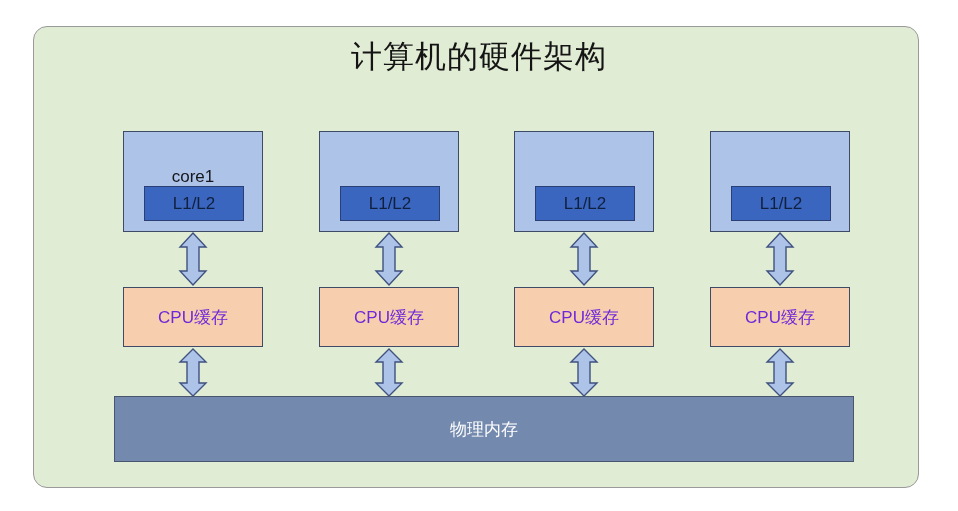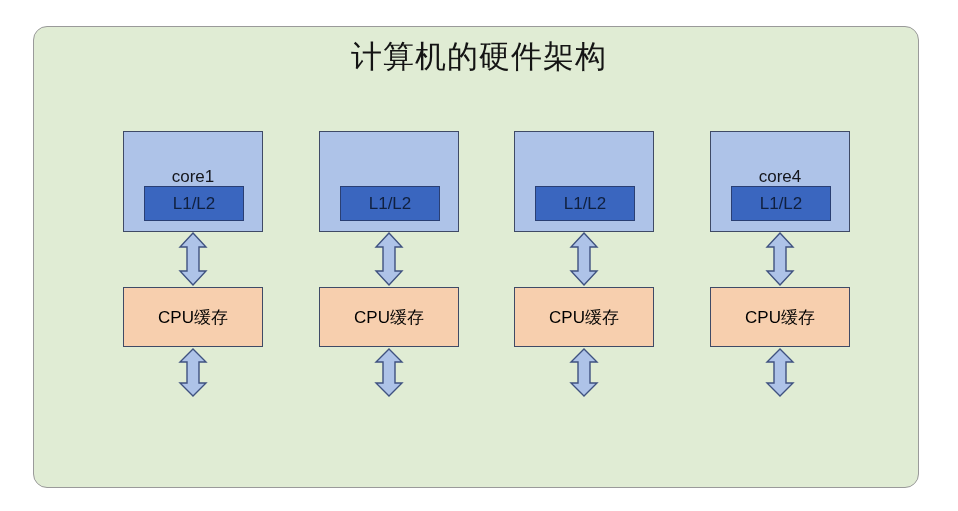--- a/index.html
+++ b/index.html
@@ -87,21 +87,21 @@
     position: absolute;
     width: 140px;
     height: 60px;
     background: #f7cfae;
     border: 1px solid #3f4a66;
     box-sizing: border-box;
     display: flex;
     align-items: center;
     justify-content: center;
     font-size: 17px;
-    color: #000000;
+    color: #6d28d9;
   }
 
   #memory-bar {
     position: absolute;
     left: 114px;
     top: 396px;
     width: 740px;
     height: 66px;
     background: #7389ae;
     border: 1px solid #4a5670;
@@ -178,32 +178,32 @@
 
   <div class="cache-box" style="left:514px; top:287px;">CPU缓存</div>
 
   <div class="arrow" style="left:569px; top:348px; height:49px;">
     <svg viewBox="0 0 30 49" preserveAspectRatio="none">
       <polygon points="15,1 28,14 21,14 21,35 28,35 15,48 2,35 9,35 9,14 2,14" fill="#aec3e8" stroke="#3f5280" stroke-width="1.4" stroke-linejoin="miter"></polygon>
     </svg>
   </div>
 
   <div class="core-box" style="left:710px; top:131px;">
-    <div class="core-label">core4</div>
     <div class="l1l2-box">L1/L2</div>
   </div>
 
   <div class="arrow" style="left:765px; top:232px; height:54px;">
     <svg viewBox="0 0 30 54" preserveAspectRatio="none">
       <polygon points="15,1 28,15 21,15 21,39 28,39 15,53 2,39 9,39 9,15 2,15" fill="#aec3e8" stroke="#3f5280" stroke-width="1.4" stroke-linejoin="miter"></polygon>
     </svg>
   </div>
 
   <div class="cache-box" style="left:710px; top:287px;">CPU缓存</div>
 
   <div class="arrow" style="left:765px; top:348px; height:49px;">
     <svg viewBox="0 0 30 49" preserveAspectRatio="none">
       <polygon points="15,1 28,14 21,14 21,35 28,35 15,48 2,35 9,35 9,14 2,14" fill="#aec3e8" stroke="#3f5280" stroke-width="1.4" stroke-linejoin="miter"></polygon>
     </svg>
   </div>
 
+  <div id="memory-bar">物理内存</div>
 
 </div>
 
 </body></html>

